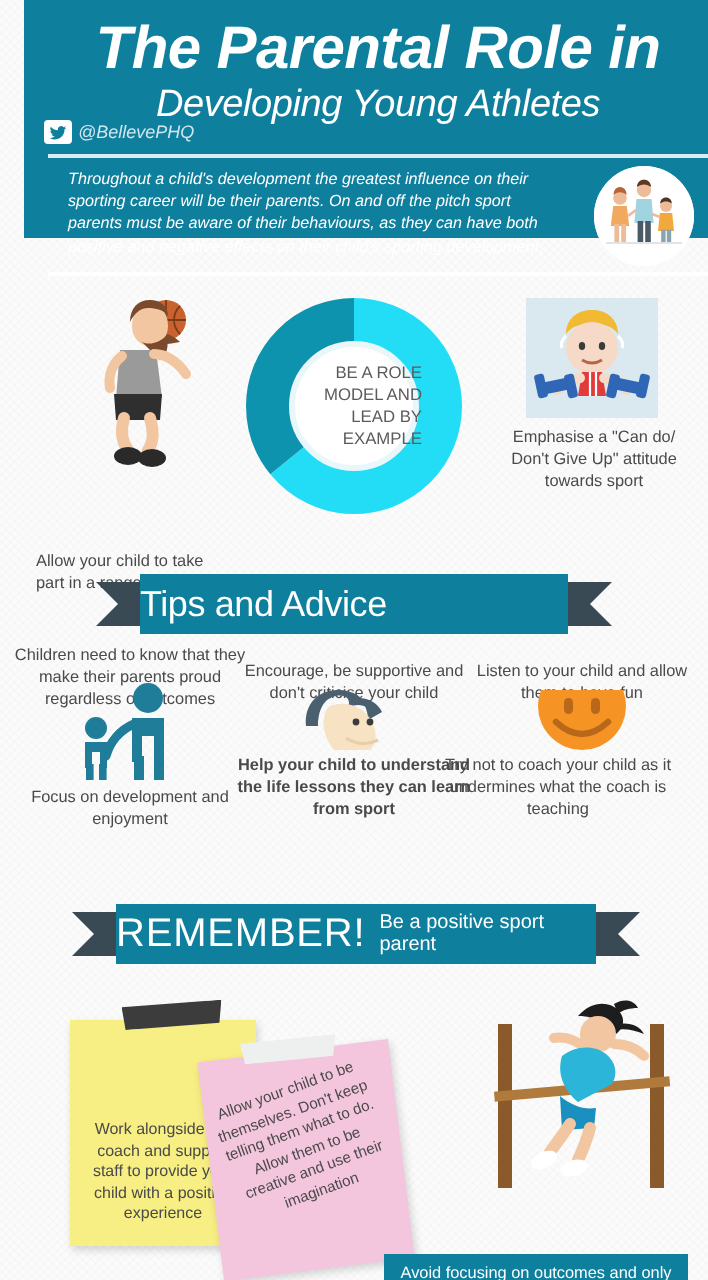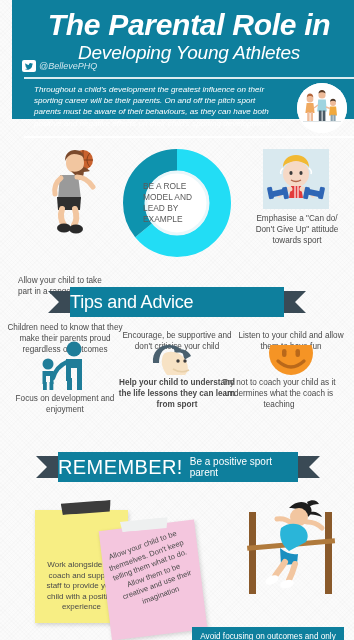--- a/index.html
+++ b/index.html
@@ -77,21 +77,21 @@
   .cap-left {
     position: absolute; left: 18px; top: 96px; width: 100px;
     text-align: left; font-size: 8.2px; line-height: 11px; color: #4a4a4a; margin-top: 36px;
   }
 
   .donut { position: absolute; left: 119px; top: 2px; width: 116px; height: 116px; }
   .donut svg { width: 116px; height: 116px; display: block; }
   .donut-label {
     position: absolute; left: 0; top: 0; width: 116px; height: 116px;
     display: flex; align-items: center; justify-content: center;
-    text-align: left; font-size: 8.4px; line-height: 11px; color: #5b5b5b;
+    text-align: right; font-size: 8.4px; line-height: 11px; color: #5b5b5b;
     padding: 0 24px;
   }
 
   .lift-box {
     position: absolute; left: 263px; top: 6px;
     width: 66px; height: 60px; background: #d9e9ef;
   }
   .lift-box svg { width: 66px; height: 60px; display: block; }
   .cap-right {
     position: absolute; left: 250px; top: 70px; width: 94px;

